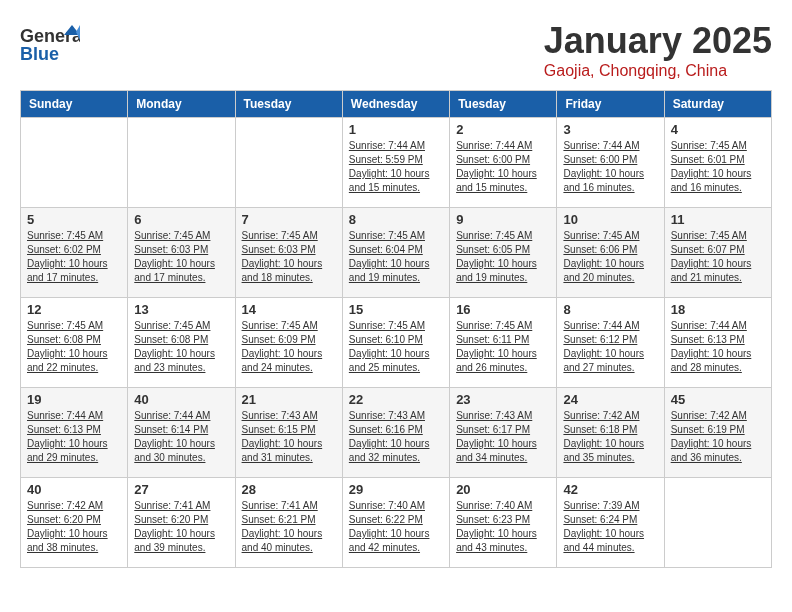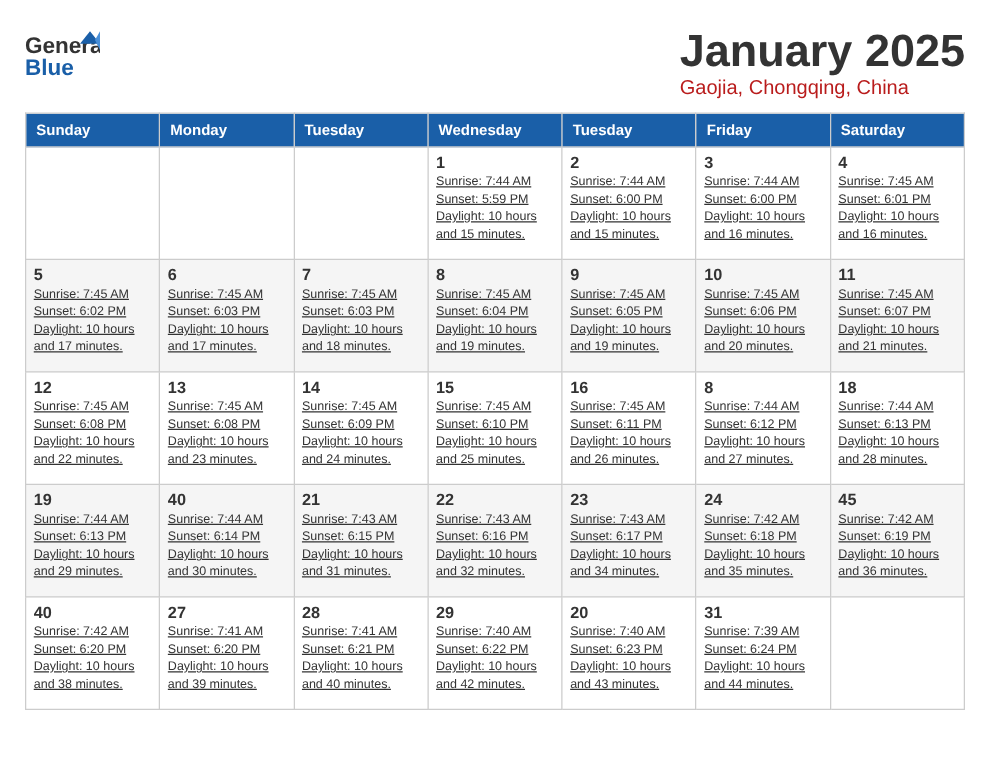--- a/index.html
+++ b/index.html
@@ -291,21 +291,21 @@
 Sunset: 6:22 PM
 Daylight: 10 hours and 42 minutes.</div>
         </td>
         <td>
           <div class="day-number">20</div>
           <div class="day-info" style="white-space: pre-line;">Sunrise: 7:40 AM
 Sunset: 6:23 PM
 Daylight: 10 hours and 43 minutes.</div>
         </td>
         <td>
-          <div class="day-number">31</div>
+          <div class="day-number">42</div>
           <div class="day-info" style="white-space: pre-line;">Sunrise: 7:39 AM
 Sunset: 6:24 PM
 Daylight: 10 hours and 44 minutes.</div>
         </td>
         <td class="empty-cell"></td>
       </tr>
     </tbody>
 </table>
 
 </body></html>

